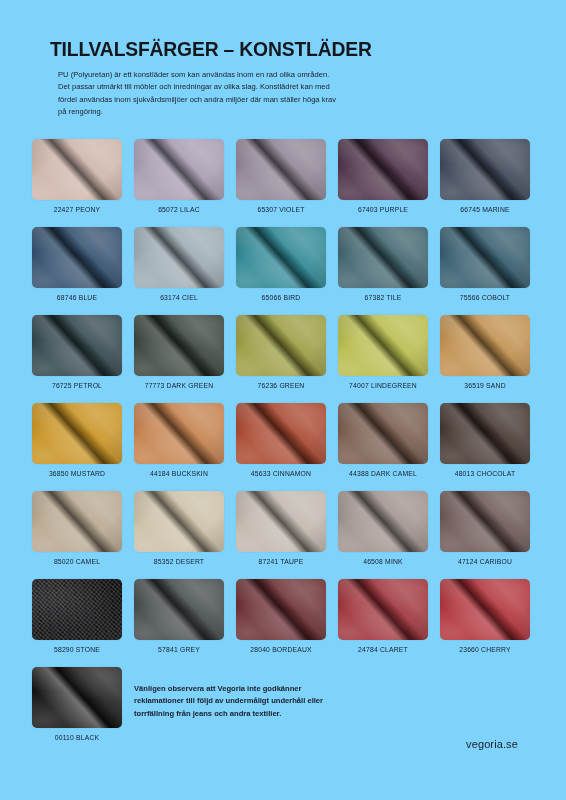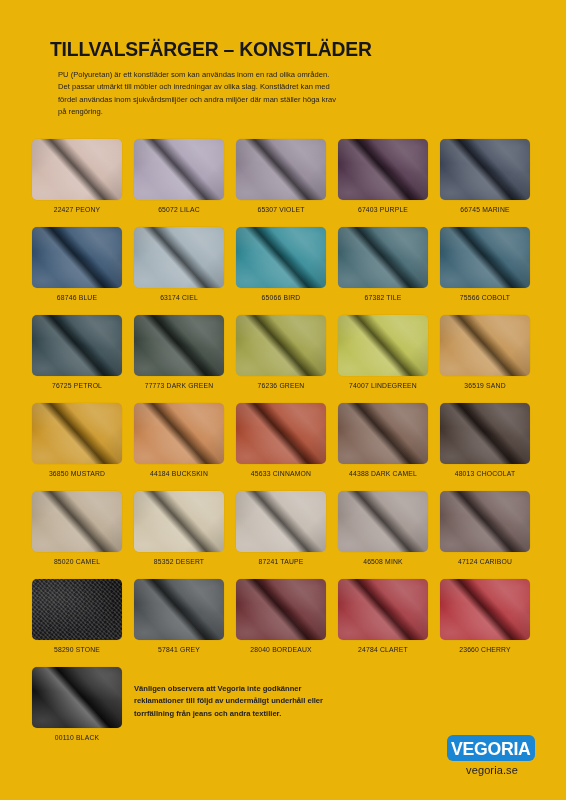--- a/index.html
+++ b/index.html
@@ -13,21 +13,21 @@
     font-family: "Liberation Sans", sans-serif;
     color: #1a1a2e;
     overflow: hidden;
     position: relative;
   }
 
   .page {
     position: relative;
     width: 566px;
     height: 800px;
-    background: #eab308;
+    background: #7dd3fc;
   }
 
   
   .header {
     position: absolute;
     left: 50px;
     top: 38px;
     width: 300px;
   }
   .page-title {
@@ -461,19 +461,16 @@
             <div class="sheen"></div>
           </div>
           <div class="swatch-label">00110 BLACK</div>
         </div>
       </div>
     </div>
 
   <div class="note">Vänligen observera att Vegoria inte godkänner reklamationer till följd av undermåligt underhåll eller torrfällning från jeans och andra textilier.</div>
 
   <div class="logo-block">
-    <div class="logo-badge" style="background: rgb(27, 135, 212);">
-      <span class="logo-word">VEGORIA</span>
-    </div>
     <div class="logo-url">vegoria.se</div>
   </div>
 
 </div>
 
 </body></html>

